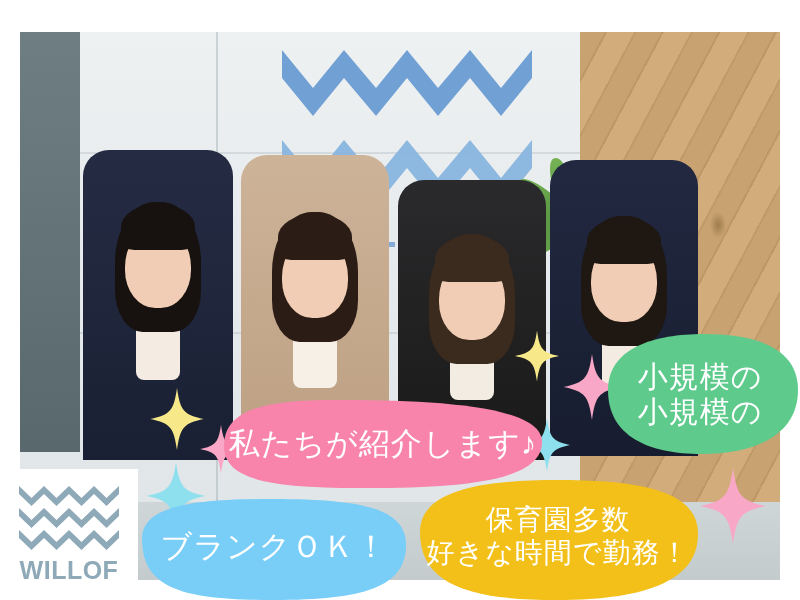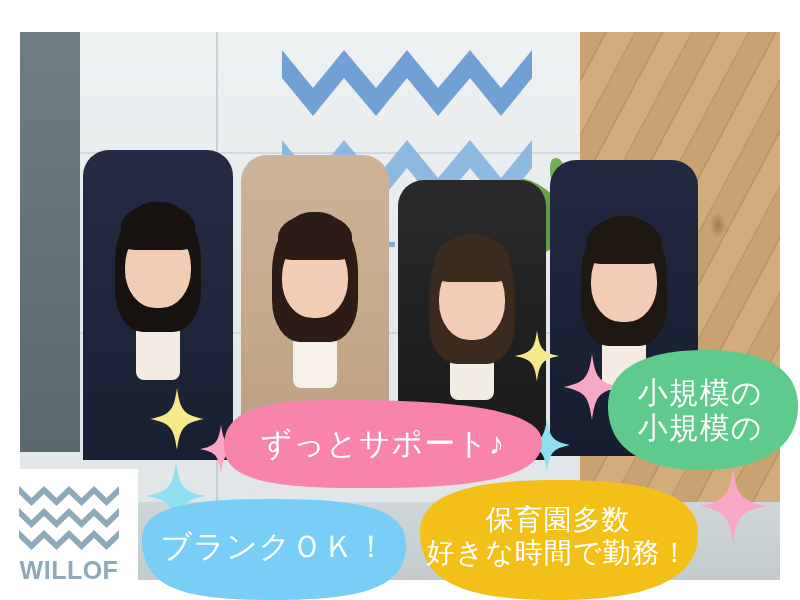--- a/index.html
+++ b/index.html
@@ -183,21 +183,21 @@
     position: relative;
     display: flex; flex-direction: column;
     align-items: center; justify-content: center;
     height: 100%;
     color: #ffffff;
     font-weight: 500;
     line-height: 1.18;
     white-space: nowrap;
   }
 
-  #blob-green { left: 592px; top: 348px; width: 208px; height: 124px; z-index: 26; }
+  #blob-green { left: 592px; top: 332px; width: 208px; height: 124px; z-index: 26; }
   #blob-green .blob-text { font-size: 30px; letter-spacing: 1px; padding-left: 8px;}
 
   #blob-pink { left: 218px; top: 398px; width: 330px; height: 92px; z-index: 27; }
   #blob-pink .blob-text { font-size: 31px; letter-spacing: 1px; }
 
   #blob-blue { left: 138px; top: 495px; width: 272px; height: 105px; z-index: 28; }
   #blob-blue .blob-text { font-size: 31px; letter-spacing: 1px; justify-content: center; padding-bottom: 0; text-align: right;}
 
   #blob-yellow { left: 416px; top: 478px; width: 284px; height: 122px; z-index: 29; }
   #blob-yellow .blob-text { font-size: 28px; letter-spacing: 1px; padding-bottom: 6px;}
@@ -354,21 +354,21 @@
       <span>小規模の</span>
       <span>小規模の</span>
     </div>
   </div>
 
   <div class="blob" id="blob-pink">
     <svg viewBox="0 0 330 92" preserveAspectRatio="none">
       <path d="M6,48 C6,12 46,2 116,2 C208,2 324,6 324,44 C324,82 250,90 150,90 C58,90 6,84 6,48 Z" fill="#F884AC"></path>
     </svg>
     <div class="blob-text">
-      <span>ずっとサポート♪</span>
+      <span>私たちが紹介します♪</span>
     </div>
   </div>
 
   <div class="blob" id="blob-blue">
     <svg viewBox="0 0 272 105" preserveAspectRatio="none">
       <path d="M4,44 C4,12 50,4 134,4 C226,4 268,14 268,50 C268,92 226,105 136,105 C50,105 4,96 4,44 Z" fill="#79CEF8"></path>
     </svg>
     <div class="blob-text">
       <span>ブランクＯＫ！</span>
     </div>

